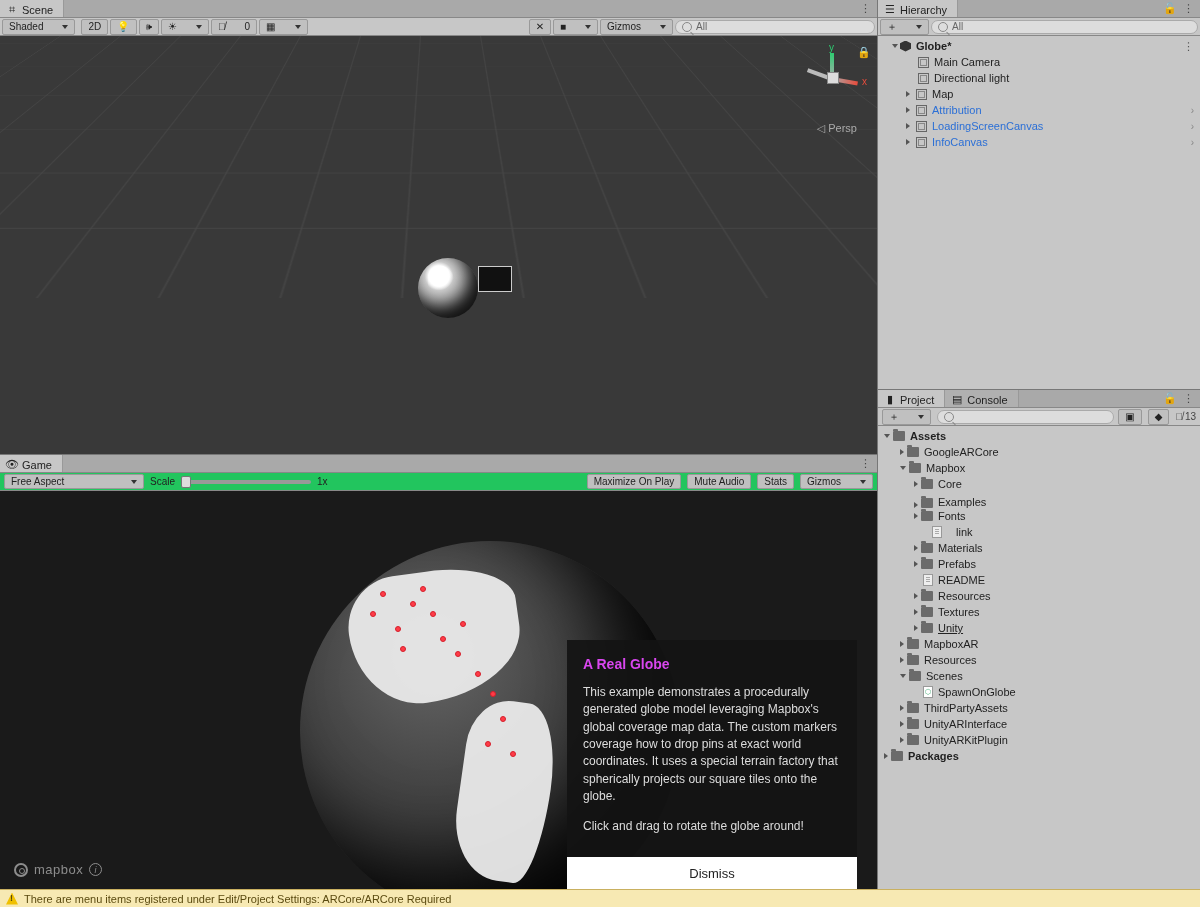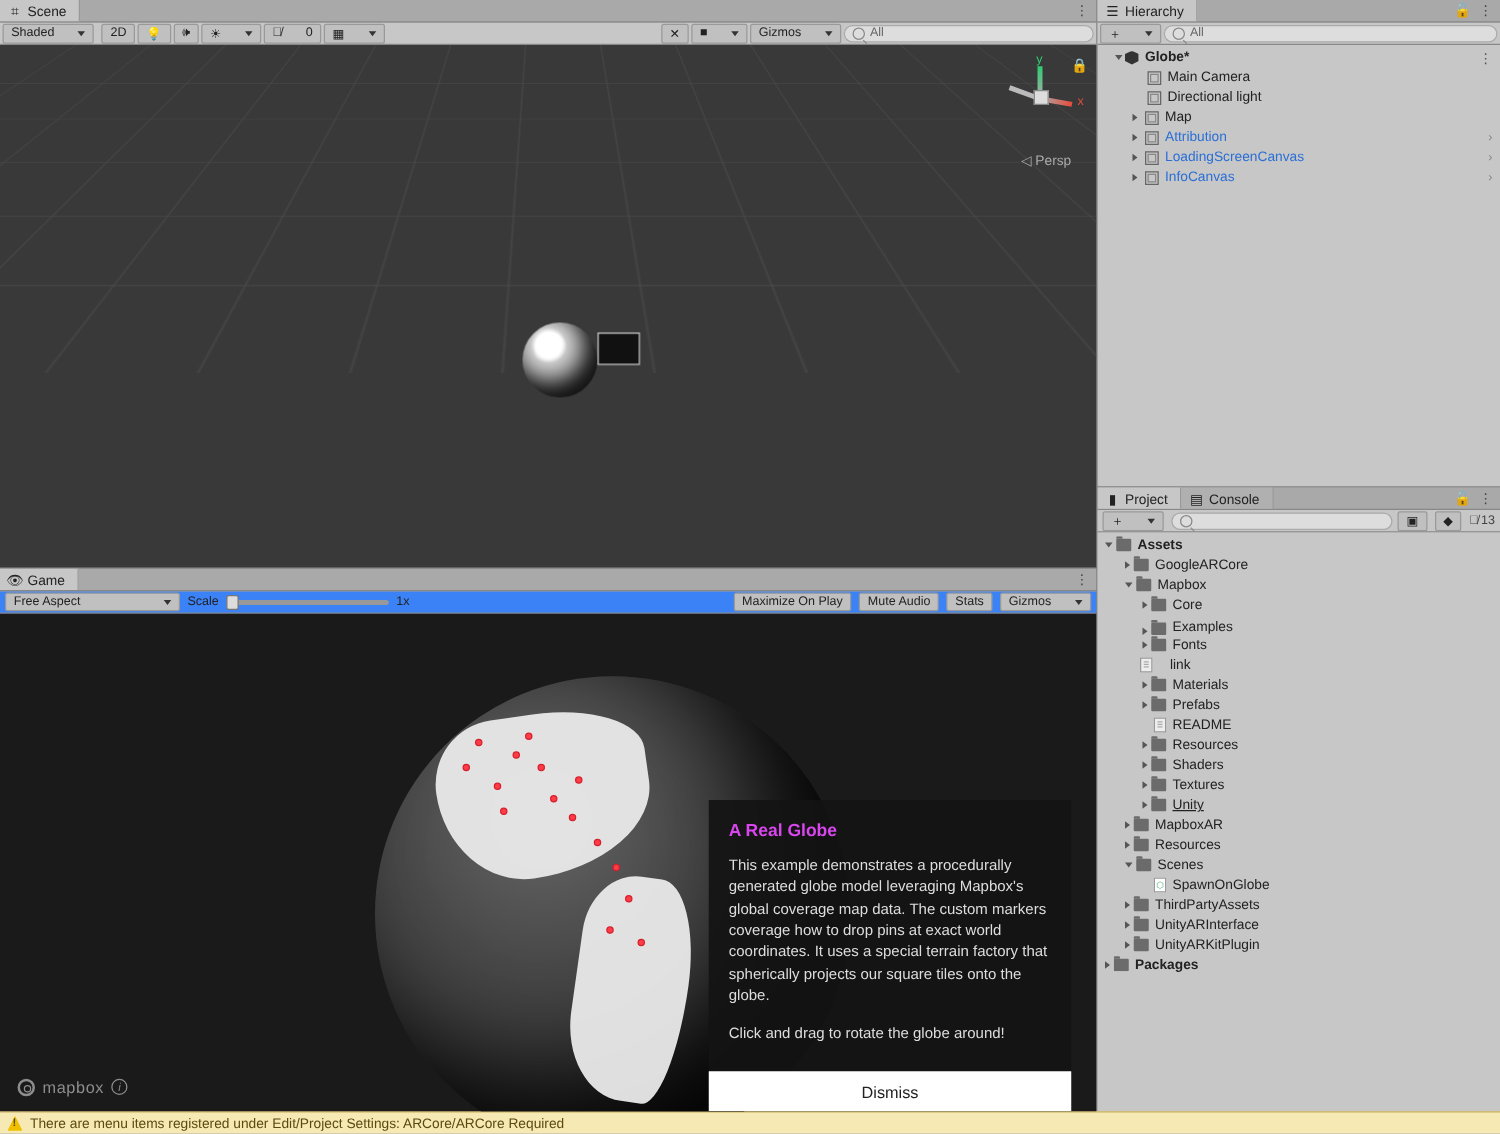--- a/index.html
+++ b/index.html
@@ -48,21 +48,21 @@
 .gizmo .ax.y{background:linear-gradient(to right,#aaa,#2ecc71);transform:rotate(-90deg);}
 .gizmo .ax.z{background:#bbb;transform:rotate(200deg);}
 .gizmo .lbl{position:absolute;font-size:10px;color:#ccc;}
 .gizmo .lbl.xl{right:-4px;top:28px;color:#e74c3c;}
 .gizmo .lbl.yl{left:26px;top:-6px;color:#2ecc71;}
 .persp { position:absolute; right:20px; top:86px; color:#aaa; font-size:11px; }
 .lock-icon{position:absolute;right:6px;top:10px;color:#999;font-size:11px;}
 
 
 .game-panel { height:435px; display:flex; flex-direction:column; border-top:1px solid #777;}
-.game-toolbar{height:18px;background:#3b82f6;display:flex;align-items:center;padding:0 4px;gap:6px;border-bottom:1px solid #888;}
+.game-toolbar{height:18px;background:#22c55e;display:flex;align-items:center;padding:0 4px;gap:6px;border-bottom:1px solid #888;}
 .game-toolbar .seg{height:15px;padding:0 6px;background:#c0c0c0;border:1px solid #999;border-radius:2px;display:flex;align-items:center;font-size:10px;cursor:pointer;}
 .scale-wrap{display:flex;align-items:center;gap:6px;font-size:10px;}
 .slider{width:130px;height:4px;background:#999;border-radius:2px;position:relative;}
 .slider .knob{position:absolute;left:0;top:-4px;width:10px;height:12px;background:#ddd;border:1px solid #777;border-radius:2px;}
 .flex-sp{flex:1;}
 .game-view{flex:1;background:#1a1a1a;position:relative;overflow:hidden;}
 .big-globe{position:absolute;left:300px;top:50px;width:380px;height:380px;border-radius:50%;
  background: radial-gradient(circle at 35% 30%, #666 0%, #4a4a4a 30%, #2a2a2a 70%, #111 100%);
  box-shadow: inset -60px -50px 80px rgba(0,0,0,.9);
 }
@@ -351,21 +351,21 @@
               <div class="p-row" style="padding-left: 36px; align-items: flex-end;">
                 <span class="tri-right"></span>
                 <span class="folder-ico"></span>
                 <span>Examples</span>
               </div>
               <div class="p-row" style="padding-left: 36px;">
                 <span class="tri-right"></span>
                 <span class="folder-ico"></span>
                 <span>Fonts</span>
               </div>
-              <div class="p-row" style="padding-left: 16px; gap: 12px;">
+              <div class="p-row" style="padding-left: 36px; gap: 12px;">
                 <span style="width:6px;display:inline-block"></span>
                 <span class="file-ico txt"></span>
                 <span>link</span>
               </div>
               <div class="p-row" style="padding-left: 36px;">
                 <span class="tri-right"></span>
                 <span class="folder-ico"></span>
                 <span>Materials</span>
               </div>
               <div class="p-row" style="padding-left: 36px;">
@@ -375,25 +375,20 @@
               </div>
               <div class="p-row" style="padding-left: 36px;">
                 <span style="width:6px;display:inline-block"></span>
                 <span class="file-ico txt"></span>
                 <span>README</span>
               </div>
               <div class="p-row" style="padding-left: 36px;">
                 <span class="tri-right"></span>
                 <span class="folder-ico"></span>
                 <span>Resources</span>
-              </div>
-              <div class="p-row" style="padding-left: 36px;">
-                <span class="tri-right"></span>
-                <span class="folder-ico"></span>
-                <span>Shaders</span>
               </div>
               <div class="p-row" style="padding-left: 36px;">
                 <span class="tri-right"></span>
                 <span class="folder-ico"></span>
                 <span>Textures</span>
               </div>
               <div class="p-row" style="padding-left: 36px; text-decoration: underline;">
                 <span class="tri-right"></span>
                 <span class="folder-ico"></span>
                 <span>Unity</span>

